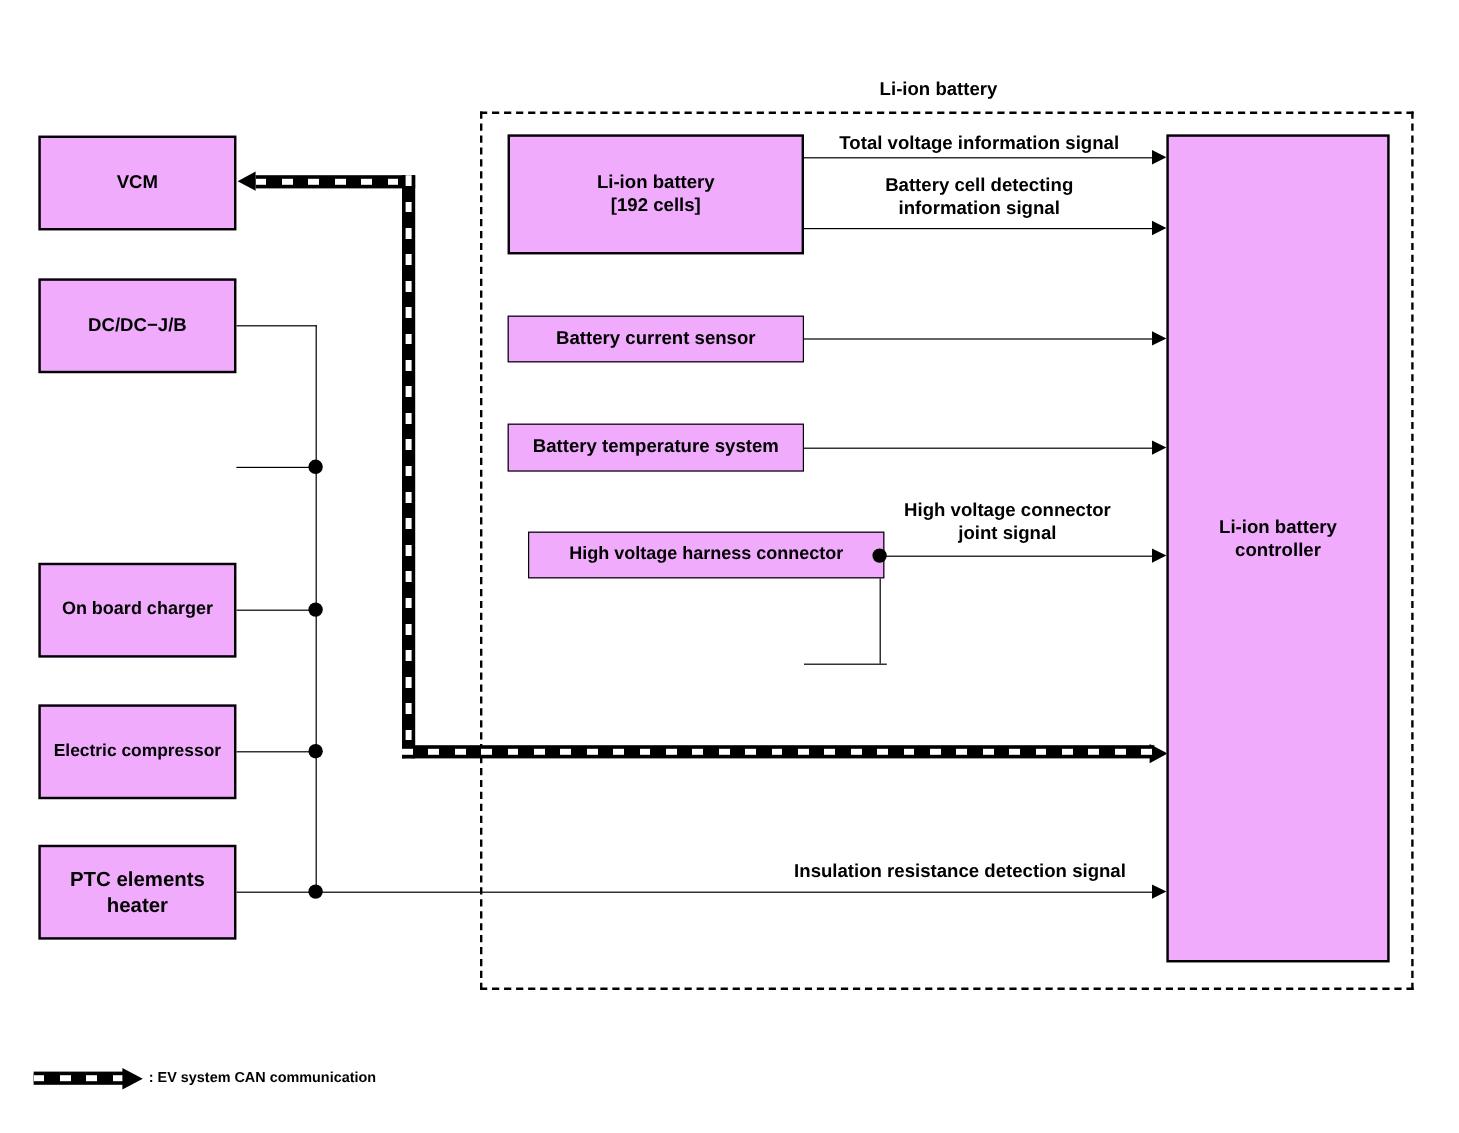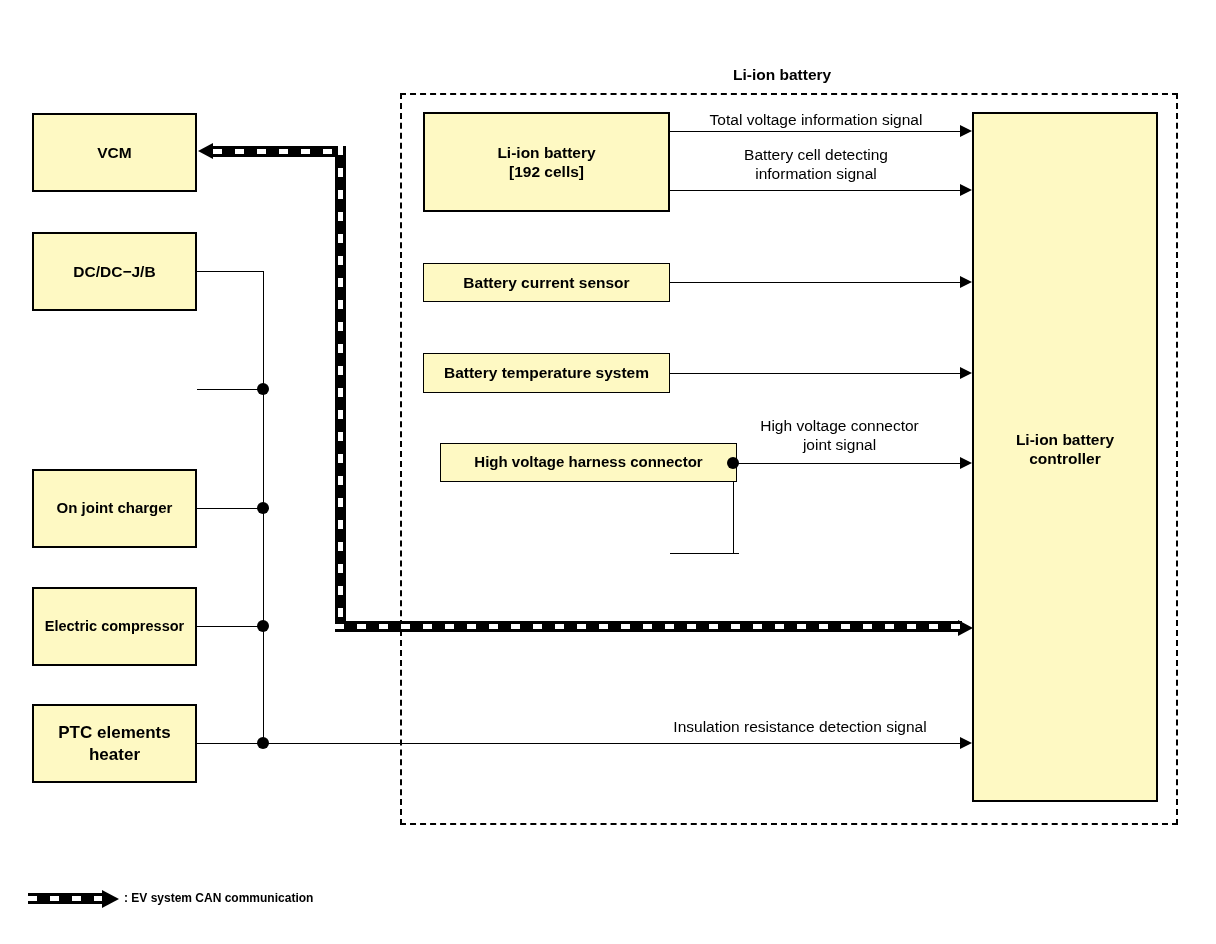--- a/index.html
+++ b/index.html
@@ -15,21 +15,21 @@
     background: #ffffff;
     font-family: "Liberation Sans", sans-serif;
     overflow: hidden;
   }
 
   
   .box {
     position: absolute;
     box-sizing: border-box;
     border: 2px solid #000000;
-    background: #fef9c3;
+    background: #f0abfc;
     display: flex;
     align-items: center;
     justify-content: center;
     text-align: center;
     color: #000000;
     font-weight: bold;
     line-height: 1.25;
     z-index: 6;
     white-space: pre-line;
     padding: 0 1px;
@@ -129,21 +129,21 @@
       to bottom,
       #ffffff 0px, #ffffff 9px,
       transparent 9px, transparent 22px
     );
   }
 
   
   .sig-label {
     position: absolute;
     color: #000000;
-    font-weight: normal;
+    font-weight: bold;
     text-align: center;
     line-height: 1.22;
     white-space: pre-line;
     z-index: 7;
   }
 
   
   .legend {
     position: absolute;
     display: flex;
@@ -198,21 +198,21 @@
 
   <div class="group-dashed" style="left:400px; top:93px; width:778px; height:732px;"></div>
 
   <div class="group-title" style="left:733px; top:66px; font-size:15.5px;">Li-ion battery</div>
 
   <div class="box" style="left:32px; top:113px; width:165px; height:79px; font-size:15.5px;">VCM</div>
 
   <div class="box" style="left:32px; top:232px; width:165px; height:79px; font-size:15.5px;">DC/DC−J/B</div>
 
 
-  <div class="box" style="left:32px; top:469px; width:165px; height:79px; font-size:15px;">On joint charger</div>
+  <div class="box" style="left:32px; top:469px; width:165px; height:79px; font-size:15px;">On board charger</div>
 
   <div class="box" style="left:32px; top:587px; width:165px; height:79px; font-size:14.5px;">Electric compressor</div>
 
   <div class="box" style="left:32px; top:704px; width:165px; height:79px; font-size:17px;">PTC elements heater</div>
 
   <div class="box" style="left:423px; top:112px; width:247px; height:100px; font-size:15.5px;">Li-ion battery
 [192 cells]</div>
 
   <div class="box thin" style="left:423px; top:263px; width:247px; height:39px; font-size:15.5px;">Battery current sensor</div>
 

